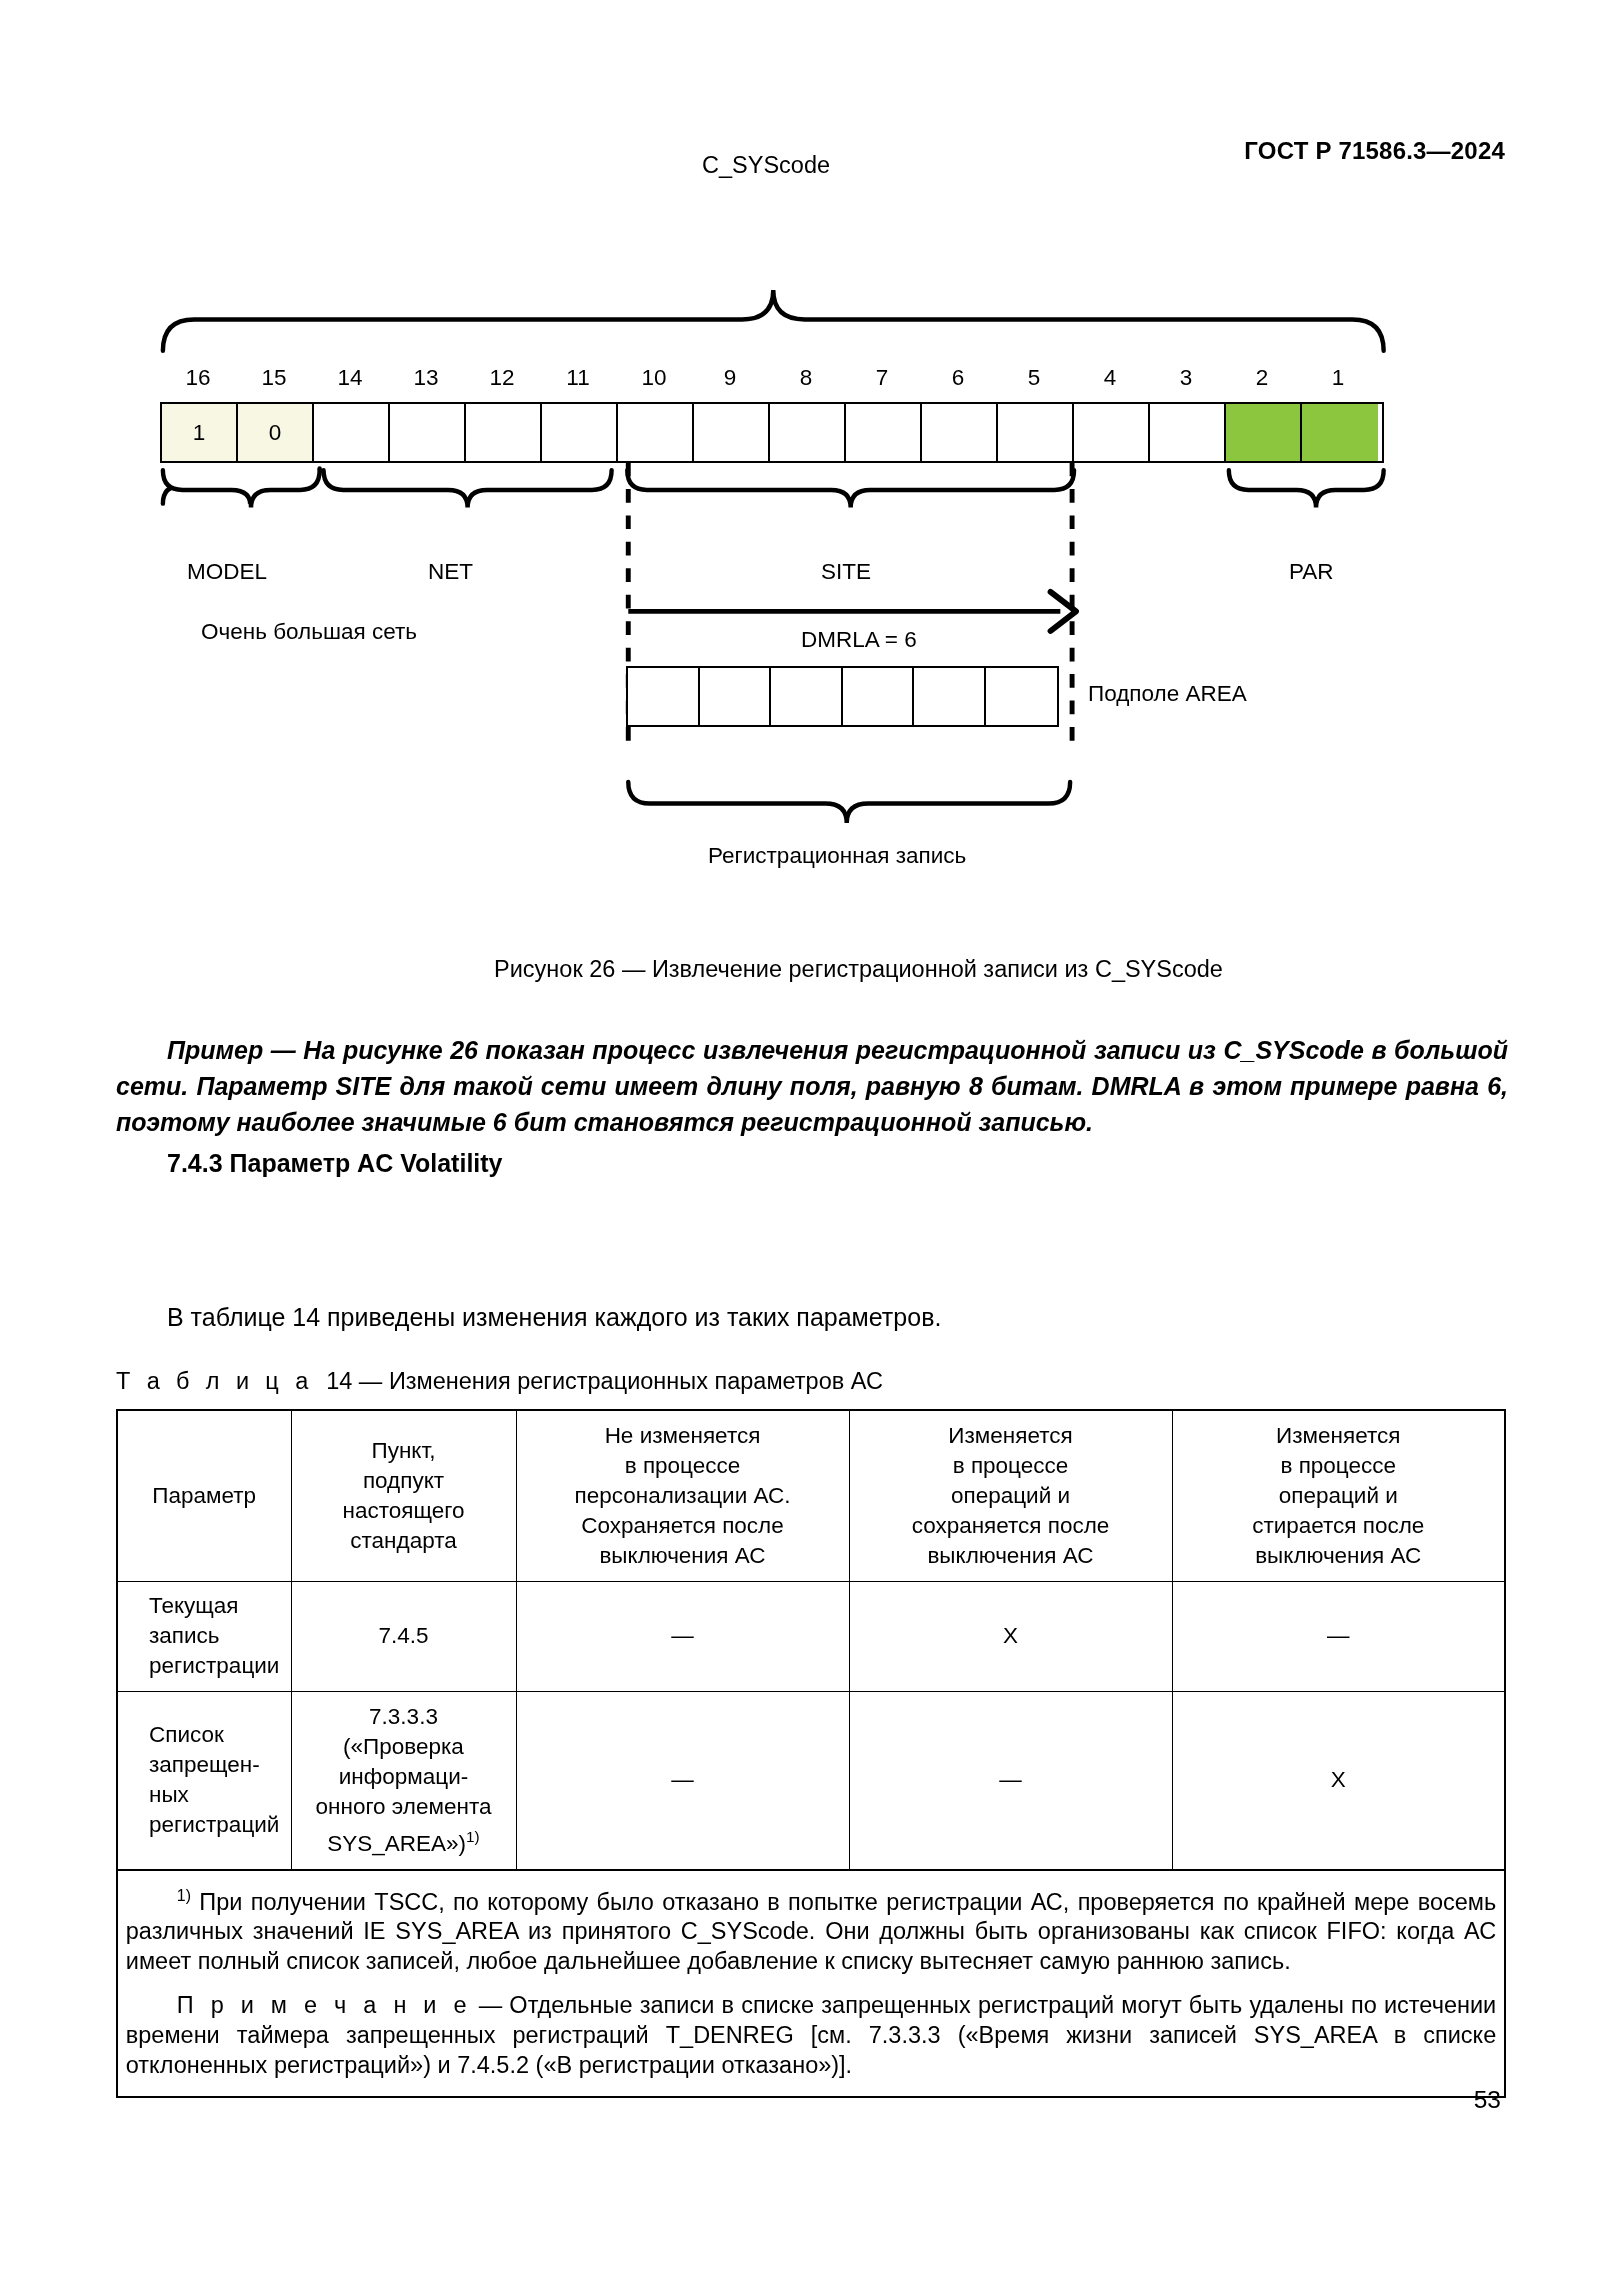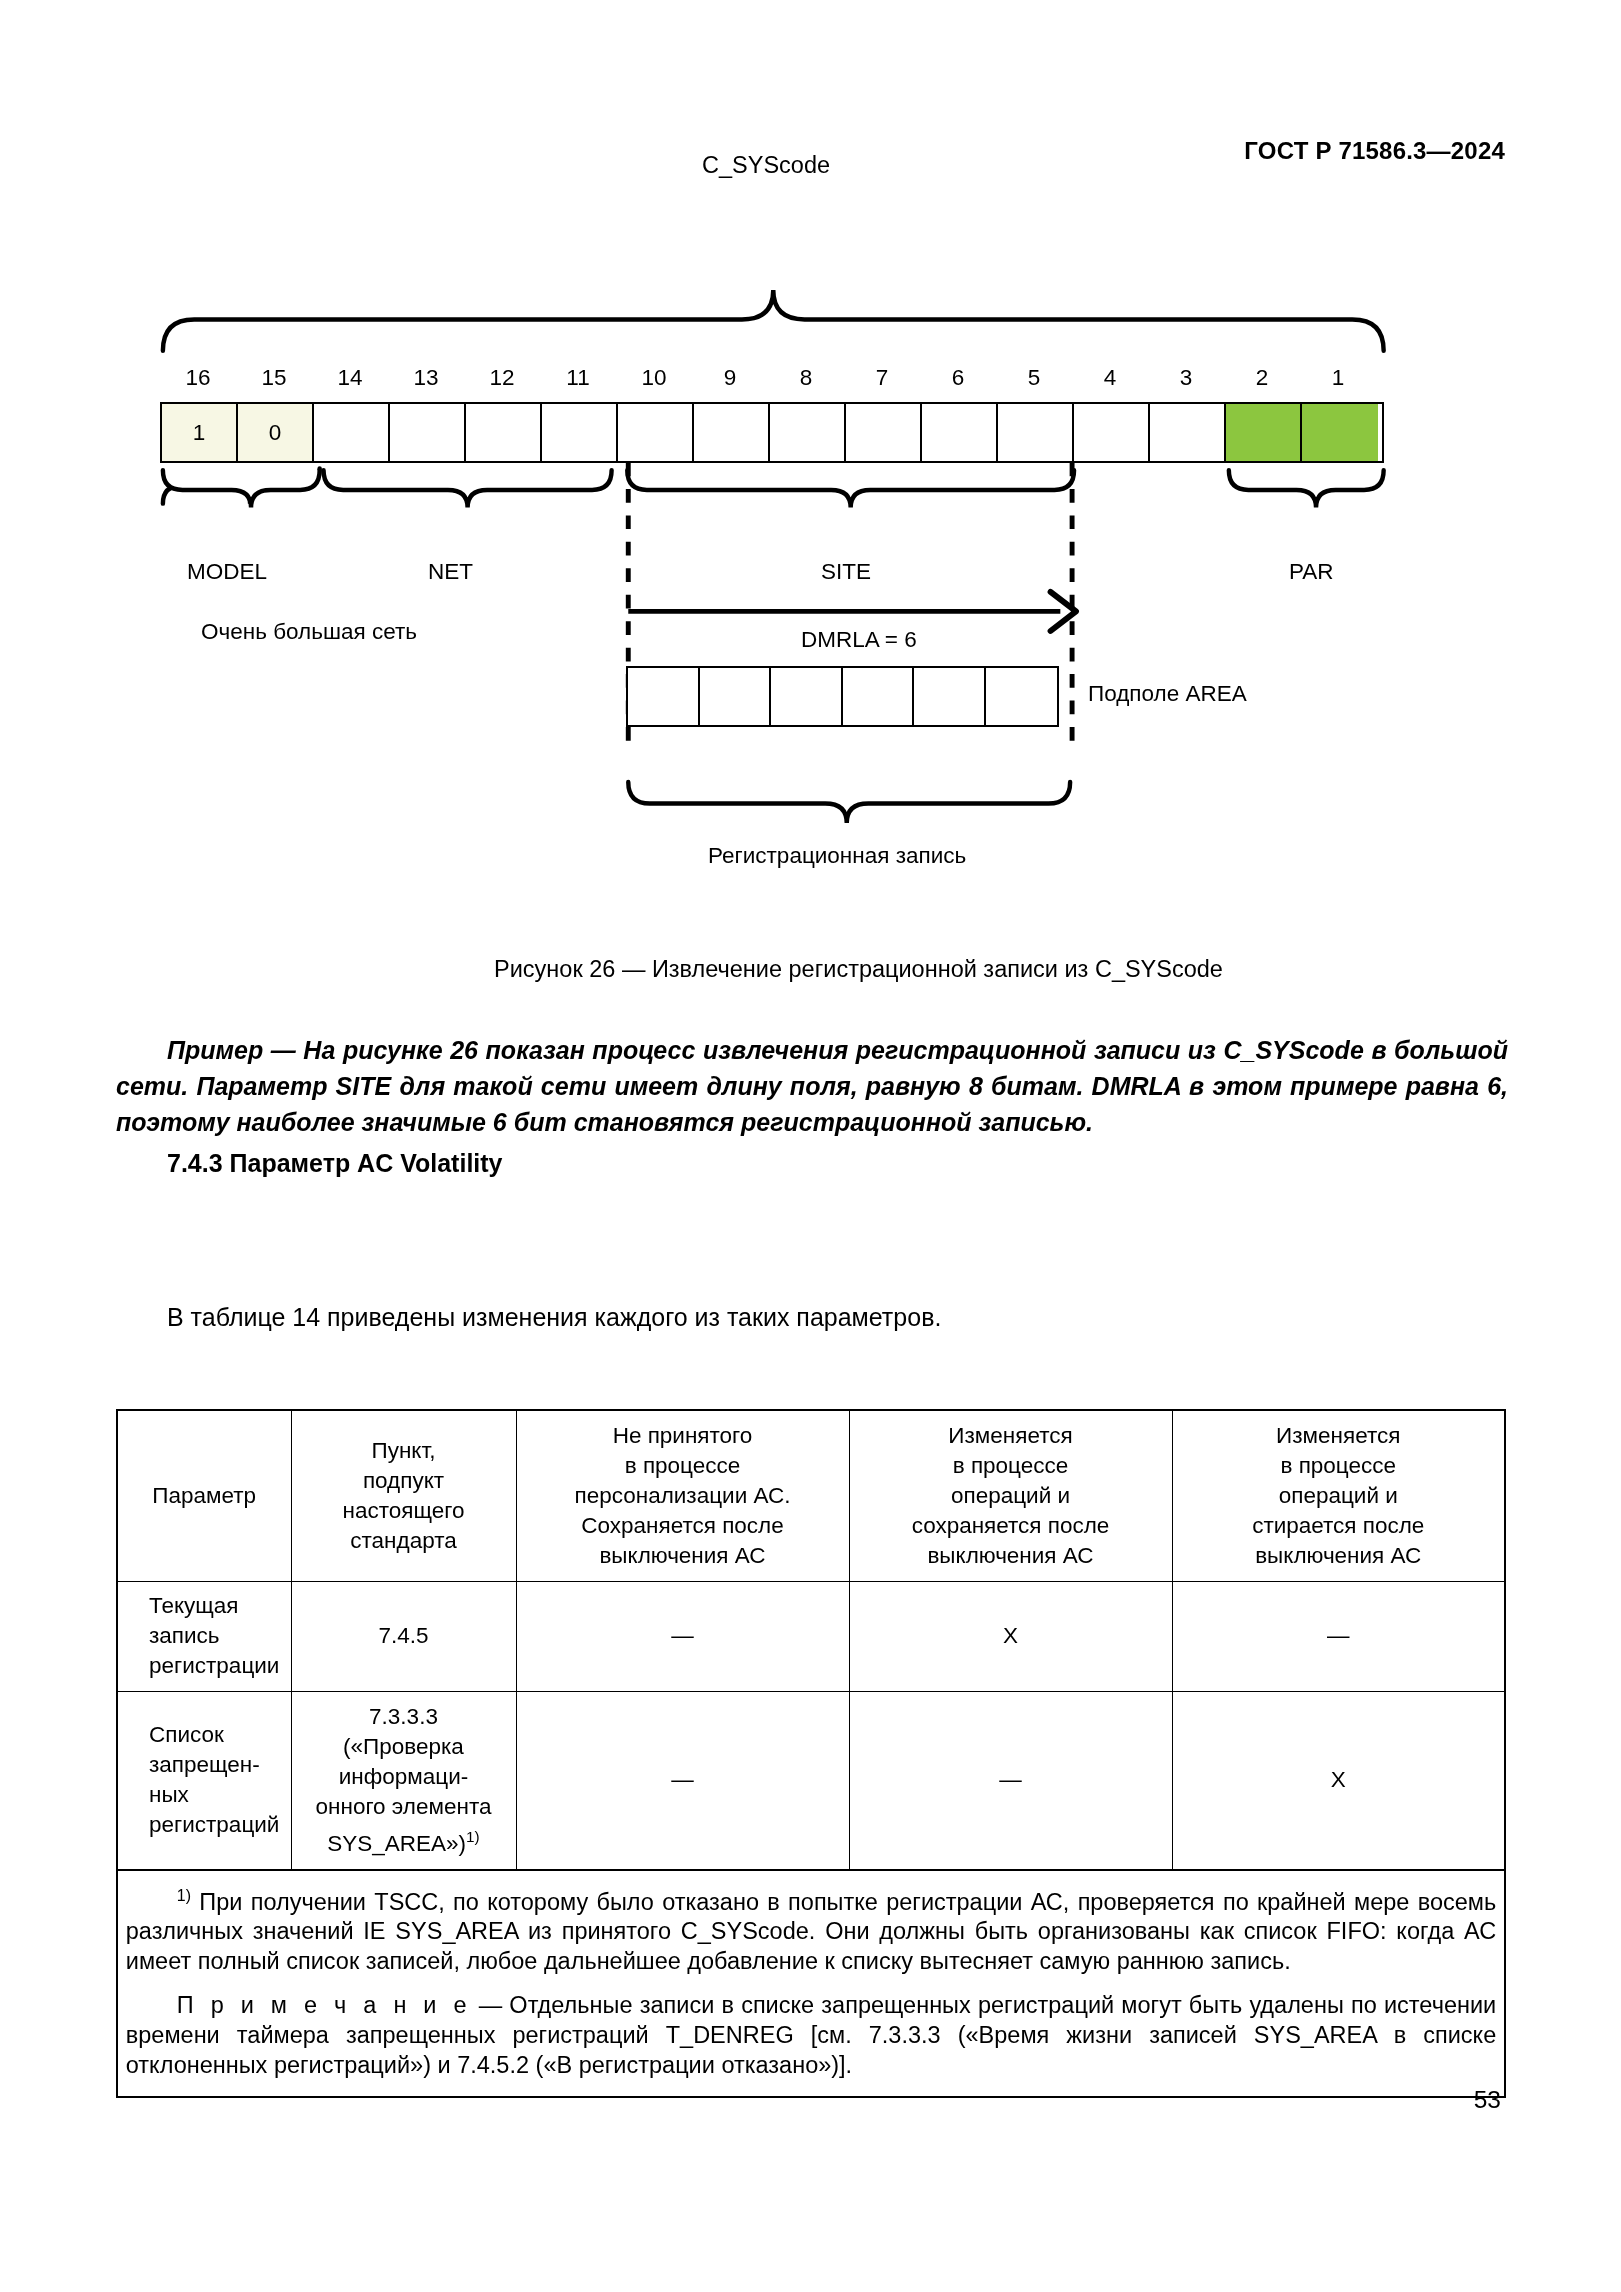--- a/index.html
+++ b/index.html
@@ -297,41 +297,44 @@
   </div>
 
   <div class="fig-caption">Рисунок 26 — Извлечение регистрационной записи из C_SYScode</div>
 
   <div class="para example">Пример — На рисунке 26 показан процесс извлечения регистрационной записи из C_SYScode в большой сети. Параметр SITE для такой сети имеет длину поля, равную 8 битам. DMRLA в этом примере равна 6, поэтому наиболее значимые 6 бит становятся регистрационной записью.</div>
 
   <div class="heading">7.4.3 Параметр AC Volatility</div>
 
   <div class="para p2">В таблице 14 приведены изменения каждого из таких параметров.</div>
 
+  <div class="table-title">
+    <span class="sp">Т а б л и ц а</span>&nbsp;&nbsp;<span>14 — Изменения регистрационных параметров АС</span>
+  </div>
 
   <table class="t14">
     <colgroup>
       <col style="width:174px">
       <col style="width:225px">
       <col style="width:333px">
       <col style="width:323px">
       <col style="width:333px">
     </colgroup>
     <tbody>
       <tr class="thead">
         <td class="center outer-border-top outer-border-left">
           <div>Параметр</div>
         </td>
         <td class="center outer-border-top">
           <div>Пункт,</div>
           <div>подпукт настоящего</div>
           <div>стандарта</div>
         </td>
         <td class="center outer-border-top">
-          <div>Не принятого</div>
+          <div>Не изменяется</div>
           <div>в процессе</div>
           <div>персонализации АС.</div>
           <div>Сохраняется после</div>
           <div>выключения АС</div>
         </td>
         <td class="center outer-border-top">
           <div>Изменяется</div>
           <div>в процессе</div>
           <div>операций и</div>
           <div>сохраняется после</div>

